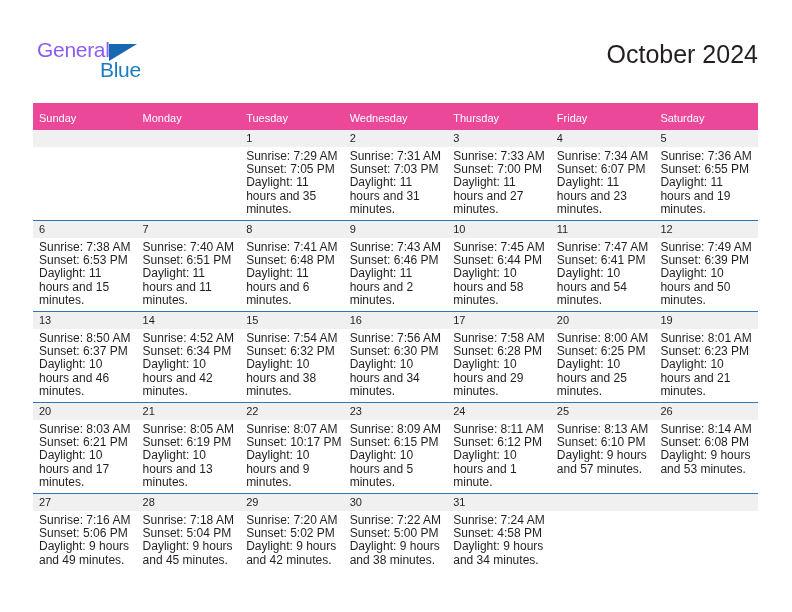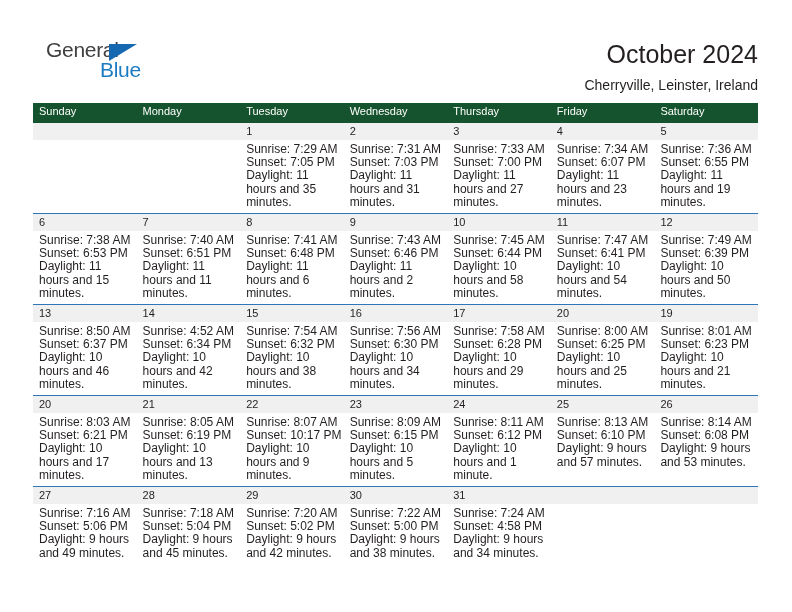--- a/index.html
+++ b/index.html
@@ -31,25 +31,25 @@
   }
   .logo {
     position: absolute;
     left: 33px;
     top: 38px;
     width: 180px;
     height: 46px;
   }
   .logo-general {
     position: absolute;
-    left: 13px;
+    left: 4px;
     top: 0;
     font-size: 21px;
     letter-spacing: -0.3px;
-    color: #404040;
+    color: #8b5cf6;
     font-family: "Liberation Sans", sans-serif;
   }
   .logo-blue {
     position: absolute;
     left: 28px;
     top: 20px;
     font-size: 21px;
     letter-spacing: -0.3px;
     color: #1c7cc3;
     font-family: "Liberation Sans", sans-serif;
@@ -90,26 +90,26 @@
     position: absolute;
     left: 33px;
     top: 103px;
     width: 725px;
     border-collapse: collapse;
     table-layout: fixed;
   }
   .calendar col { width: 103.57px; }
 
   thead th {
-    background: #14532d;
+    background: #ec4899;
     color: #ffffff;
     font-size: 11px;
     font-weight: normal;
     text-align: left;
-    padding: 1px 0 5px 6px;
+    padding: 8px 0 5px 6px;
     height: 14px;
     line-height: 14px;
   }
 
   tbody tr.week-row > td {
     padding: 0;
     vertical-align: top;
     border-top: 1.6px solid #2e76b6;
     height: 90px;
   }
@@ -149,21 +149,20 @@
   <div class="header">
 
     <div class="logo">
       <span class="logo-general">General</span>
       <span class="logo-triangle"></span>
       <span class="logo-blue">Blue</span>
     </div>
 
     <div class="title-block">
       <div class="cal-title">October 2024</div>
-      <div class="cal-subtitle">Cherryville, Leinster, Ireland</div>
     </div>
 
   </div>
 
   <table class="calendar">
     <colgroup>
       <col>
         <col>
         <col>
         <col>

